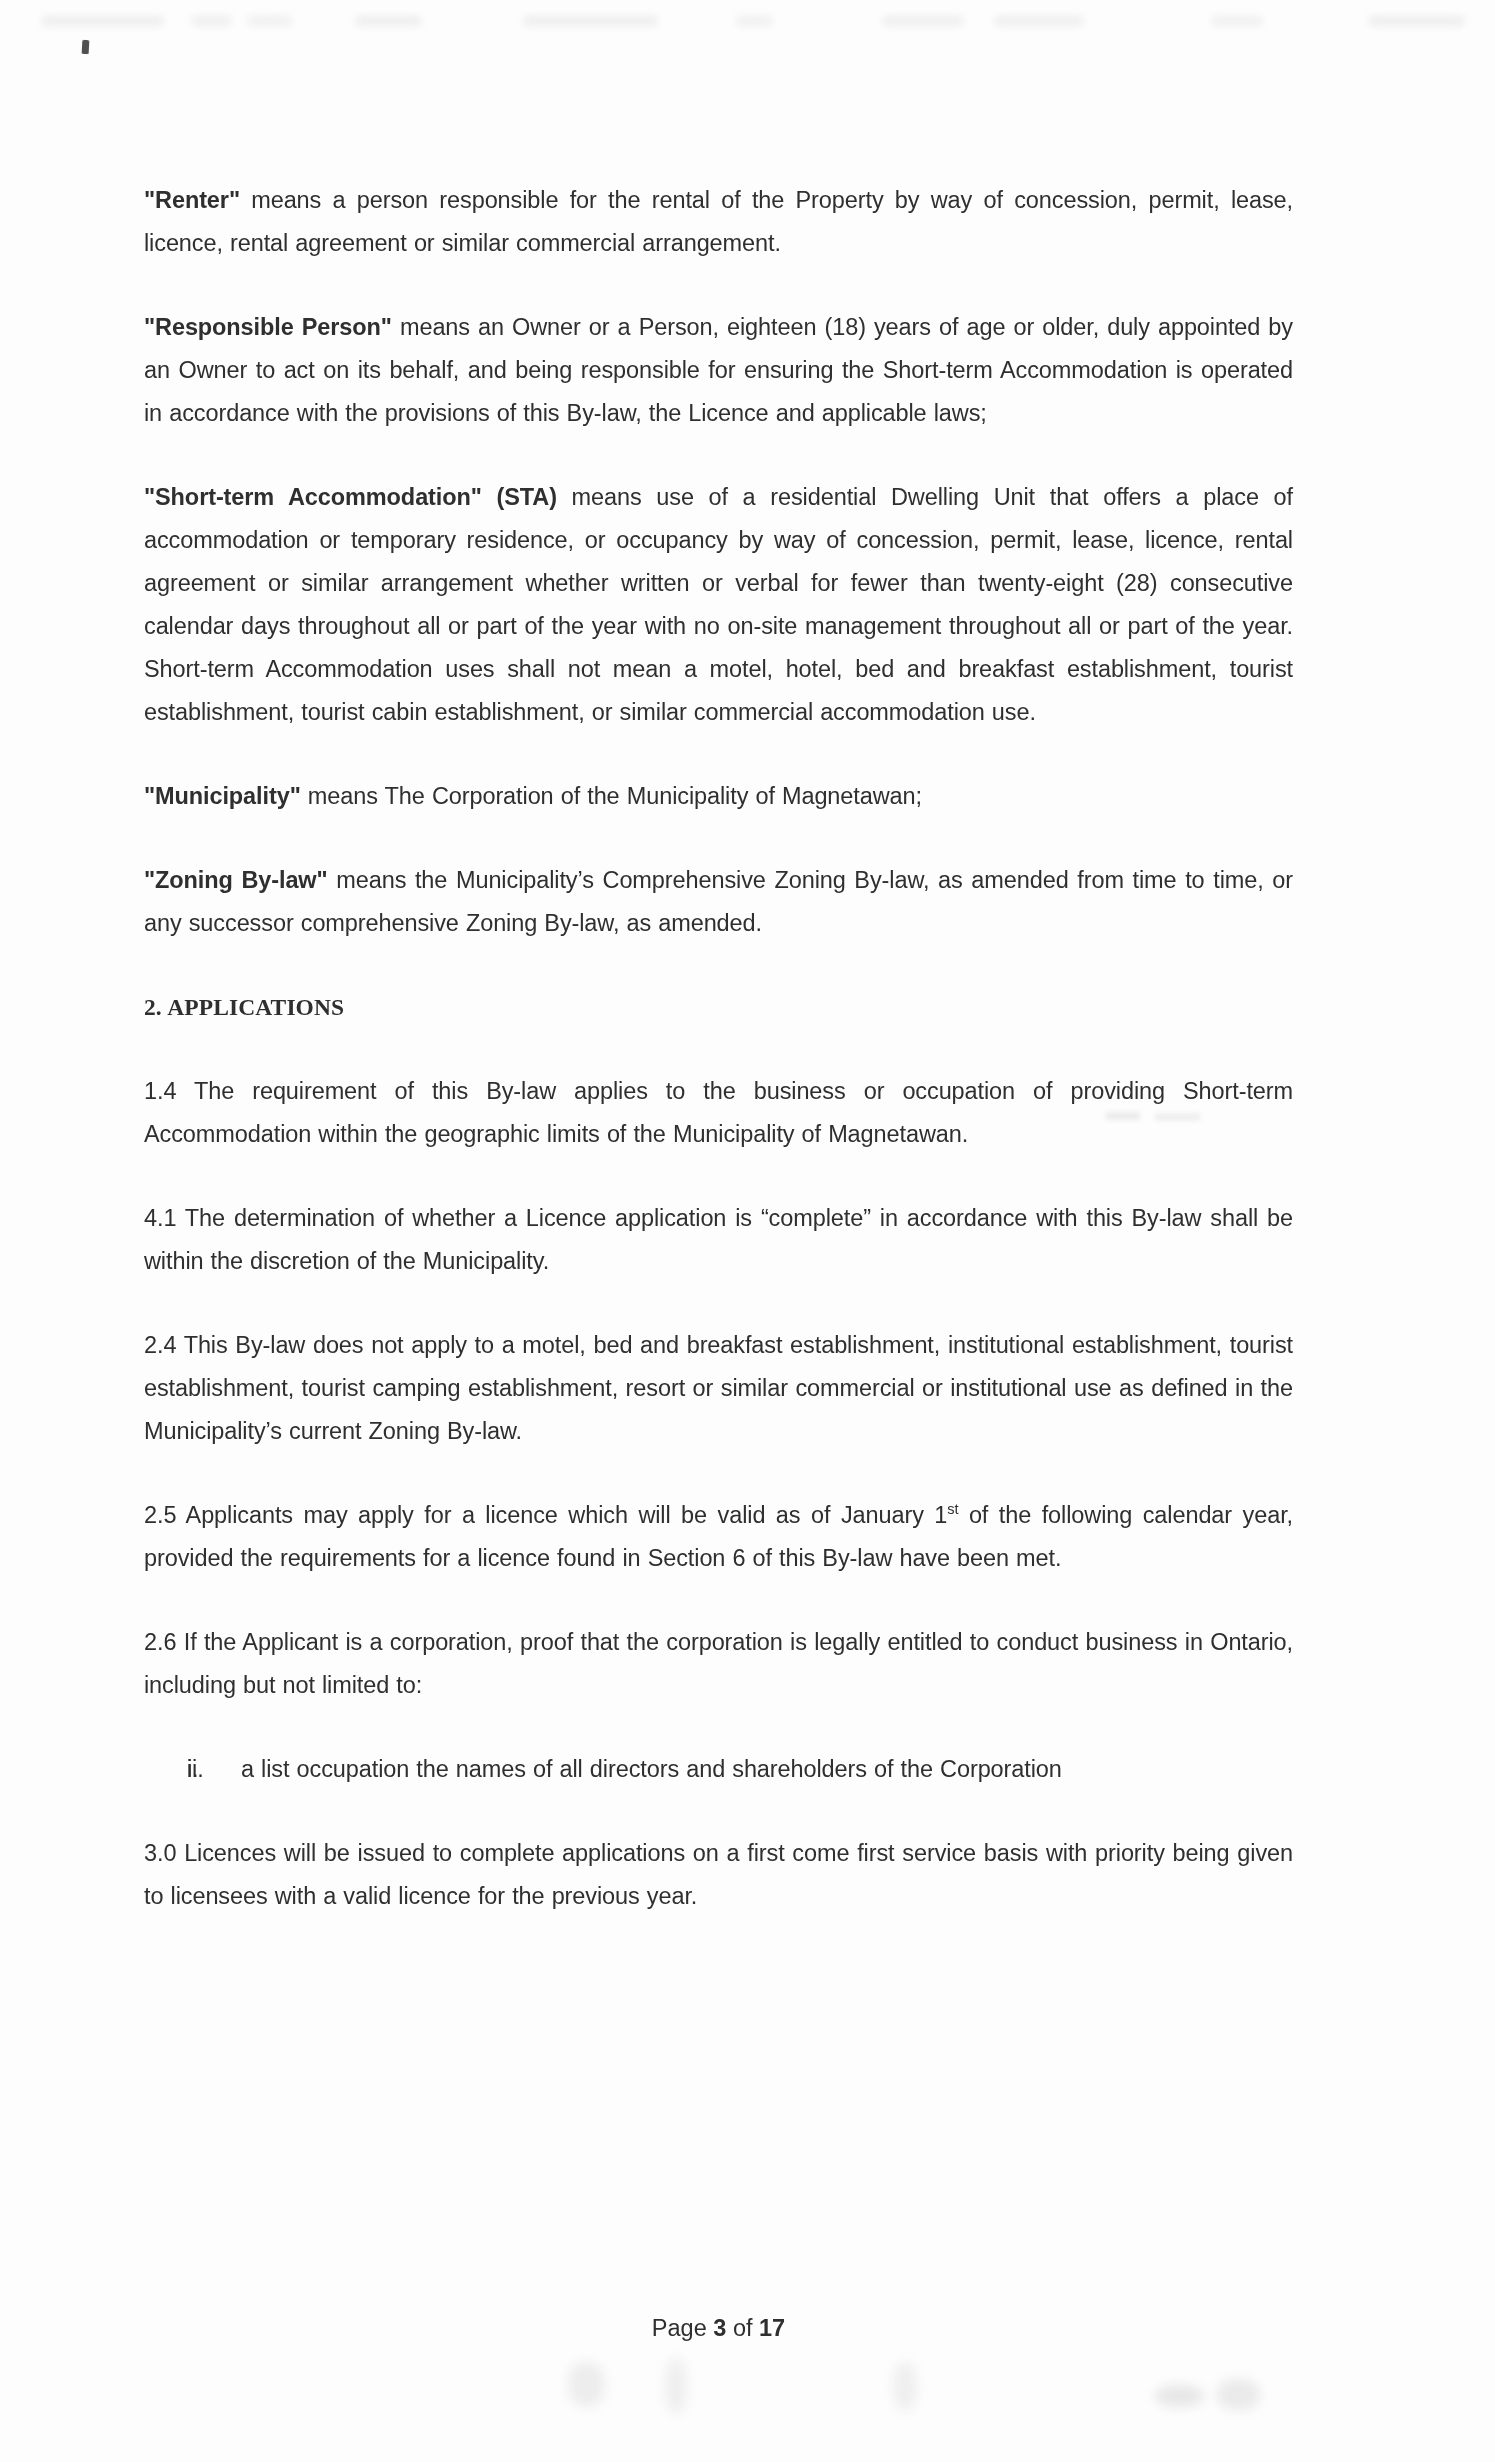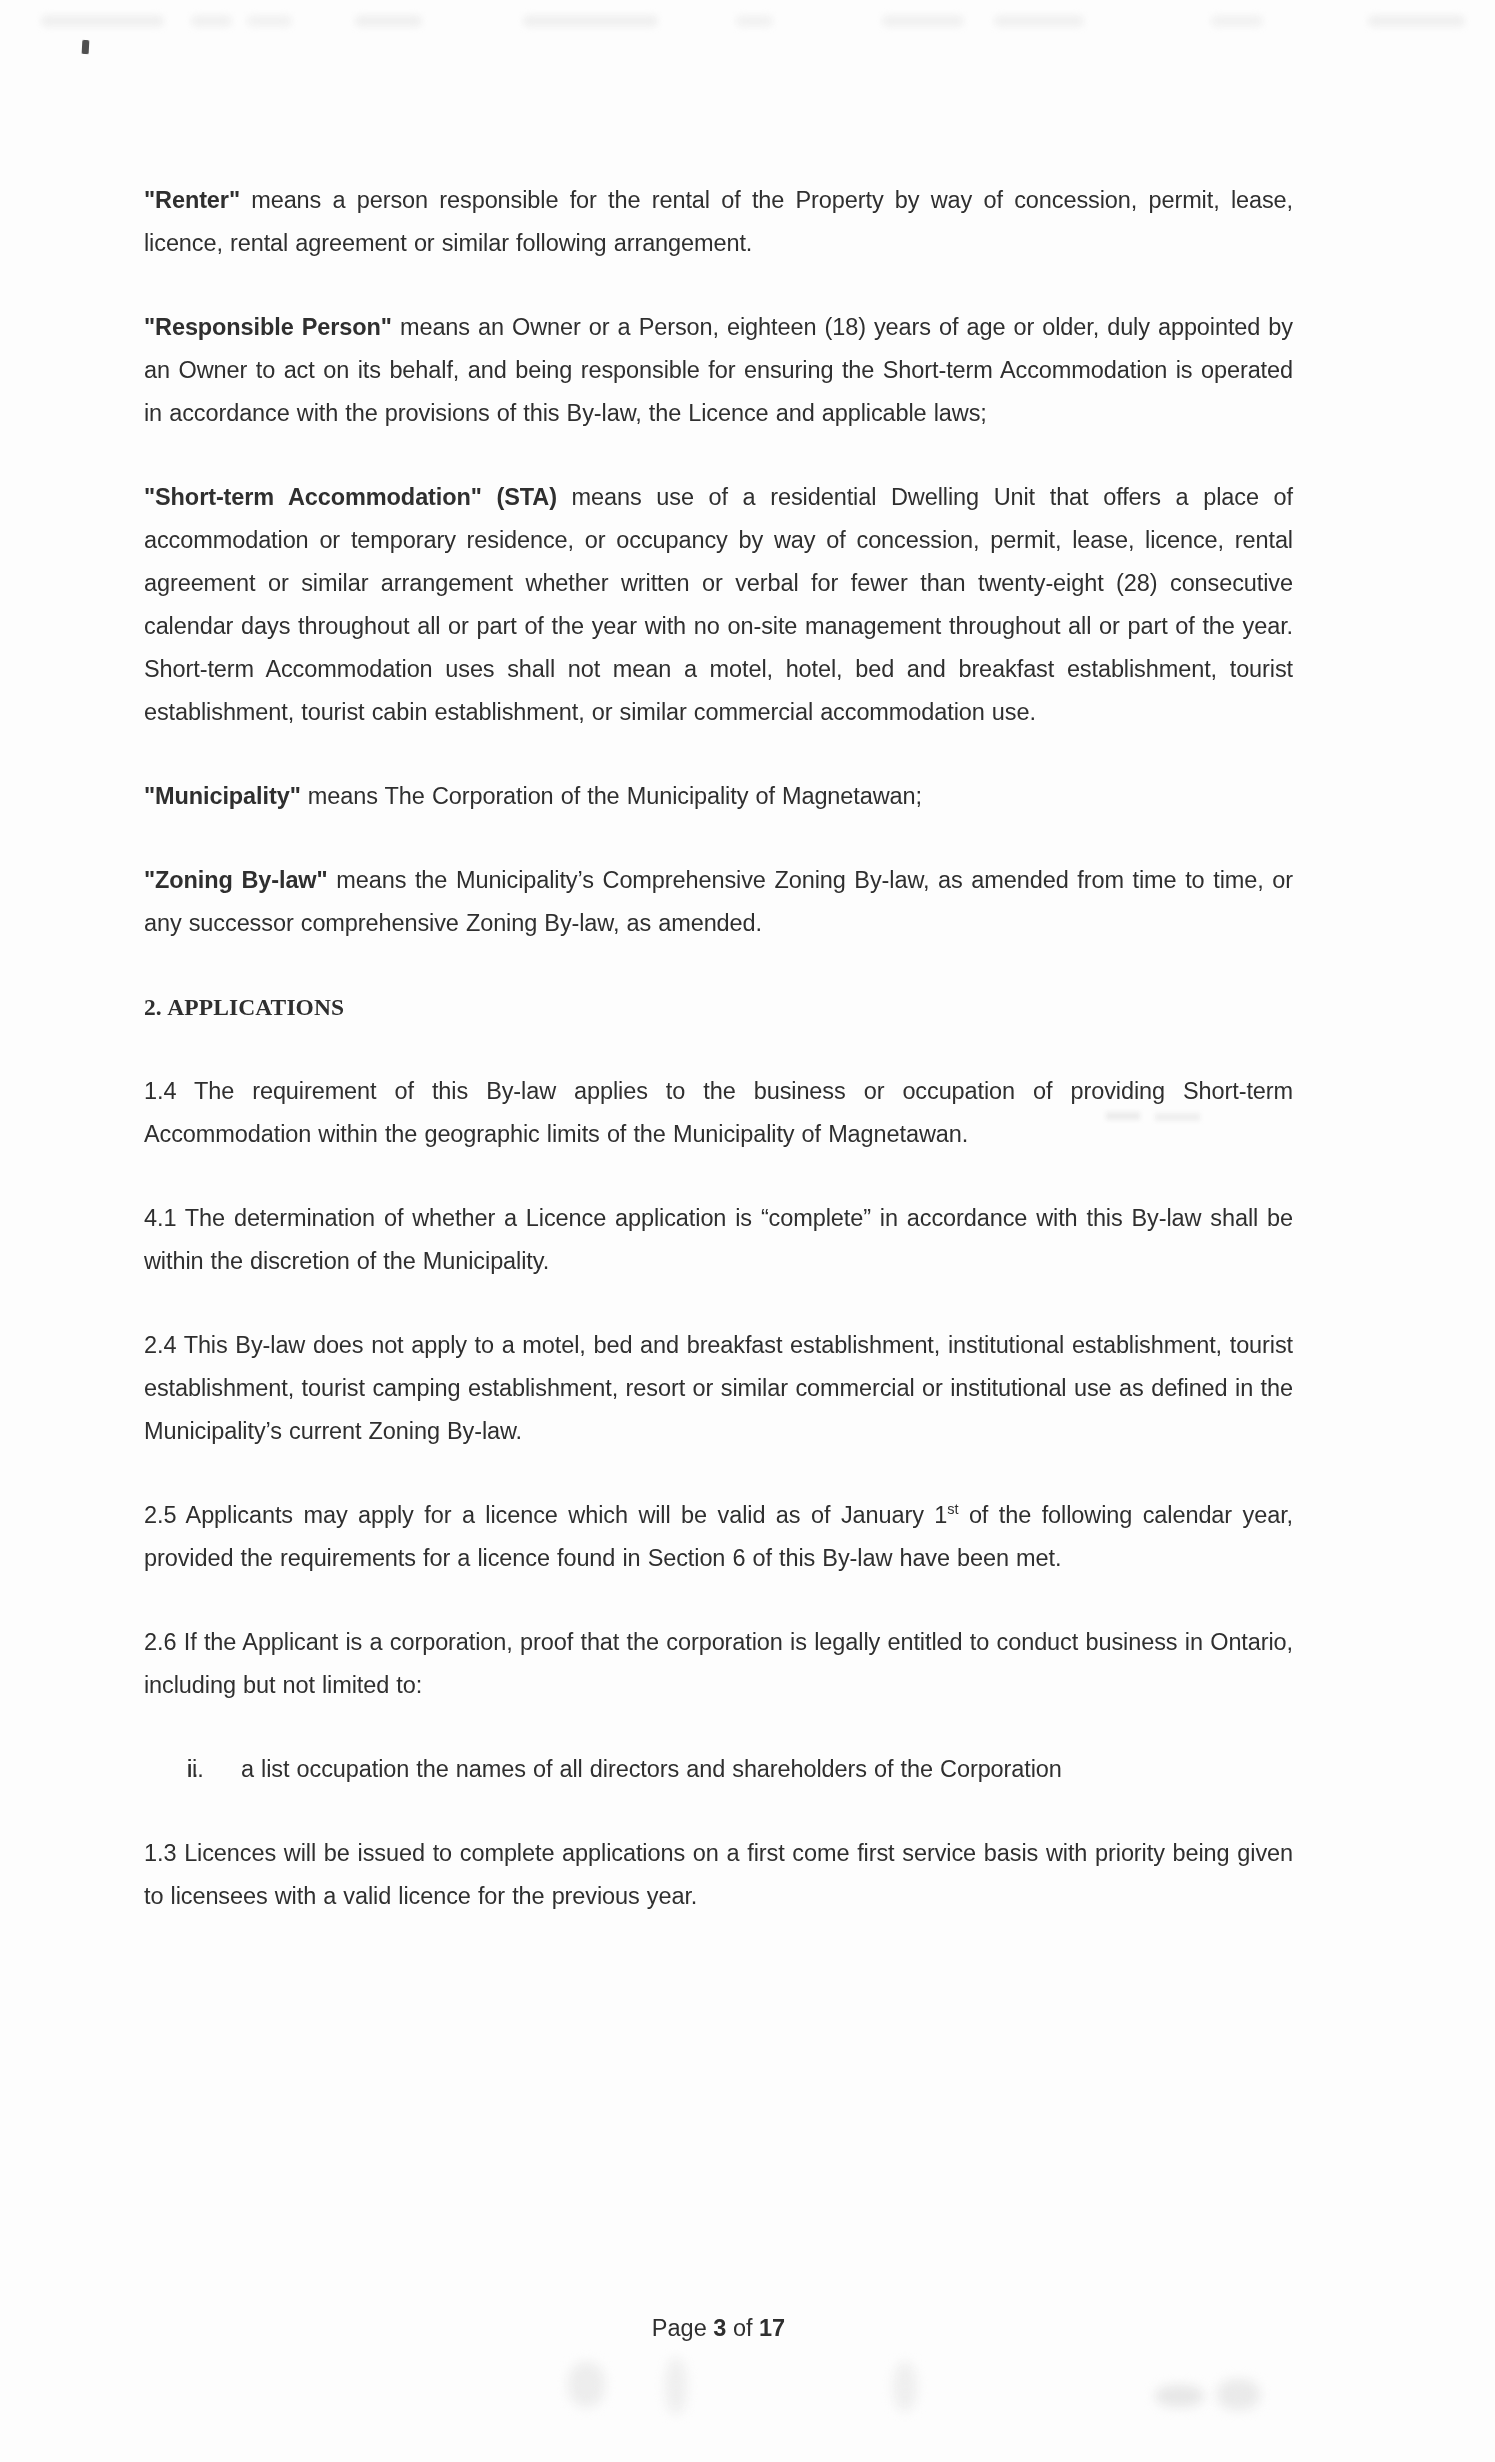--- a/index.html
+++ b/index.html
@@ -82,21 +82,21 @@
   <div class="artifact band" style="left:882px;width:82px;background:#f1f1f1;"></div>
   <div class="artifact band" style="left:994px;width:90px;background:#f1f1f1;"></div>
   <div class="artifact band" style="left:1211px;width:52px;background:#f2f2f2;"></div>
   <div class="artifact band" style="left:1368px;width:97px;background:#f0f0f0;"></div>
   <div class="artifact speck"></div>
   <div class="artifact" style="left:1106px;top:1112px;width:34px;height:8.2px;background:#ececec;filter:blur(2.2px);"></div>
   <div class="artifact" style="left:1155px;top:1113px;width:45px;height:7.5px;background:#efefef;filter:blur(2.2px);"></div>
 
   <main class="content">
 
-    <p class="para"><span class="b">"Renter"</span><span> means a person responsible for the rental of the Property by way of concession, permit, lease, licence, rental agreement or similar following arrangement.</span></p>
+    <p class="para"><span class="b">"Renter"</span><span> means a person responsible for the rental of the Property by way of concession, permit, lease, licence, rental agreement or similar commercial arrangement.</span></p>
 
     <p class="para"><span class="b">"Responsible Person"</span><span> means an Owner or a Person, eighteen (18) years of age or older, duly appointed by an Owner to act on its behalf, and being responsible for ensuring the Short-term Accommodation is operated in accordance with the provisions of this By-law, the Licence and applicable laws;</span></p>
 
     <p class="para"><span class="b">"Short-term Accommodation" (STA)</span><span> means use of a residential Dwelling Unit that offers a place of accommodation or temporary residence, or occupancy by way of concession, permit, lease, licence, rental agreement or similar arrangement whether written or verbal for fewer than twenty-eight (28) consecutive calendar days throughout all or part of the year with no on-site management throughout all or part of the year. Short-term Accommodation uses shall not mean a motel, hotel, bed and breakfast establishment, tourist establishment, tourist cabin establishment, or similar commercial accommodation use.</span></p>
 
     <p class="para"><span class="b">"Municipality"</span><span> means The Corporation of the Municipality of Magnetawan;</span></p>
 
     <p class="para"><span class="b">"Zoning By-law"</span><span> means the Municipality’s Comprehensive Zoning By-law, as amended from time to time, or any successor comprehensive Zoning By-law, as amended.</span></p>
 
     <p class="para heading">2. APPLICATIONS</p>
@@ -115,21 +115,21 @@
     <div class="list">
       <div class="list-item">
         <span class="marker">i.</span>
       </div>
       <div class="list-item">
         <span class="marker">ii.</span>
         <span>a list occupation the names of all directors and shareholders of the Corporation</span>
       </div>
     </div>
 
-    <p class="para">1.3 Licences will be issued to complete applications on a first come first service basis with priority being given to licensees with a valid licence for the previous year.</p>
+    <p class="para">3.0 Licences will be issued to complete applications on a first come first service basis with priority being given to licensees with a valid licence for the previous year.</p>
 
   </main>
 
   <div class="footer"><span>Page</span> <span class="b">3</span> <span>of</span> <span class="b">17</span></div>
 
   <div class="artifact blob" style="left:568px;top:2362px;width:37px;height:45px;background:#ededed;"></div>
   <div class="artifact blob" style="left:665px;top:2358px;width:22.4px;height:56px;background:#efefef;"></div>
   <div class="artifact blob" style="left:893px;top:2362px;width:24px;height:49px;background:#efefef;"></div>
   <div class="artifact blob" style="left:1155px;top:2385px;width:49px;height:22.4px;background:#e7e7e7;"></div>
   <div class="artifact blob" style="left:1217px;top:2379px;width:43px;height:31px;background:#eaeaea;"></div>

